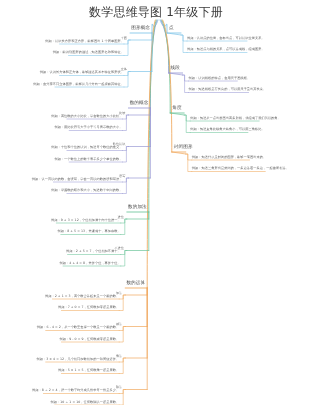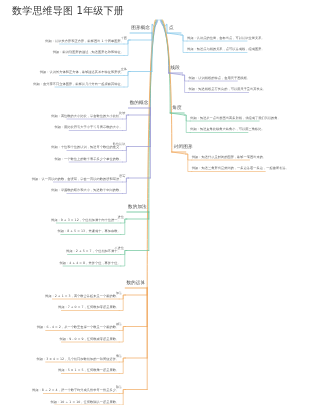--- a/index.html
+++ b/index.html
@@ -9,22 +9,22 @@
     font-family:"DejaVu Sans","Liberation Sans",sans-serif;
     overflow:hidden;
     position:relative;
   }
   #canvas{position:absolute;left:0;top:0;width:300px;height:405px;}
   svg.links{position:absolute;left:0;top:0;width:300px;height:405px;pointer-events:none;}
 
   .title{
     position:absolute;
     left:12px;right:0;top:4px;
-    text-align:left;
-    font-size:10px;
+    text-align:center;
+    font-size:12px;
     color:#3a3a3a;
     letter-spacing:.2px;
     white-space:nowrap;
   }
 
   .branch-label{
     position:absolute;
     font-size:4.6px;
     color:#4a4a4a;
     white-space:nowrap;

